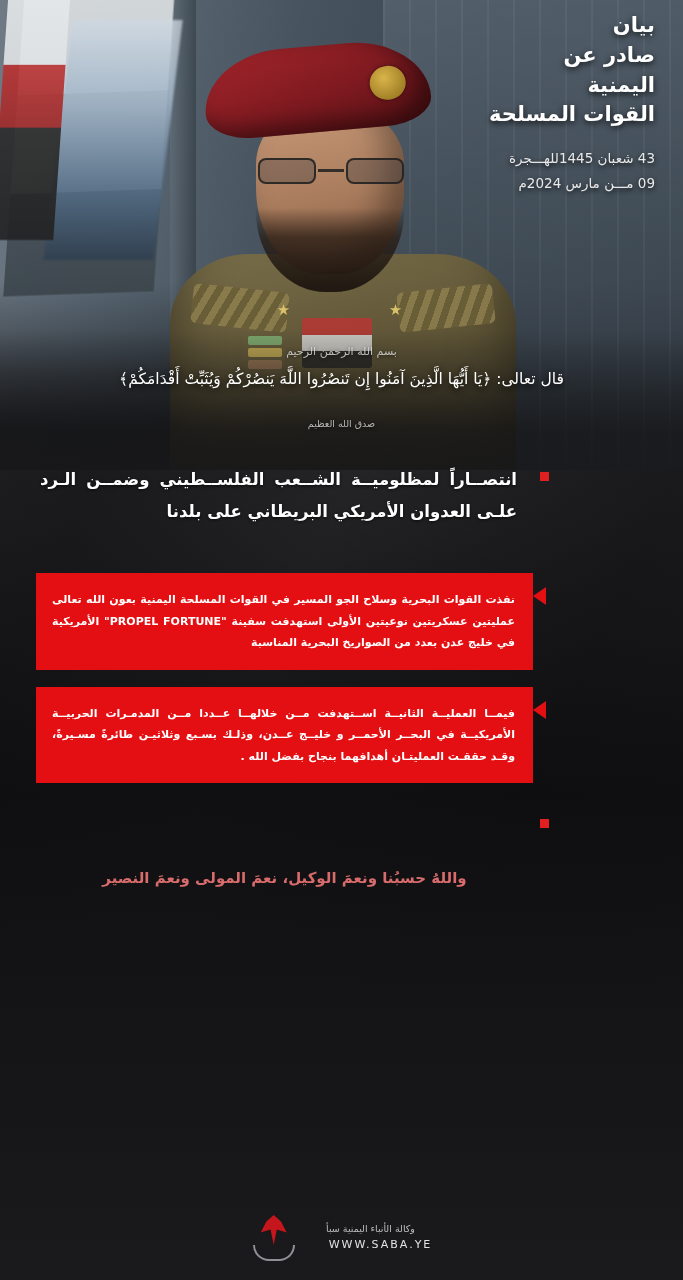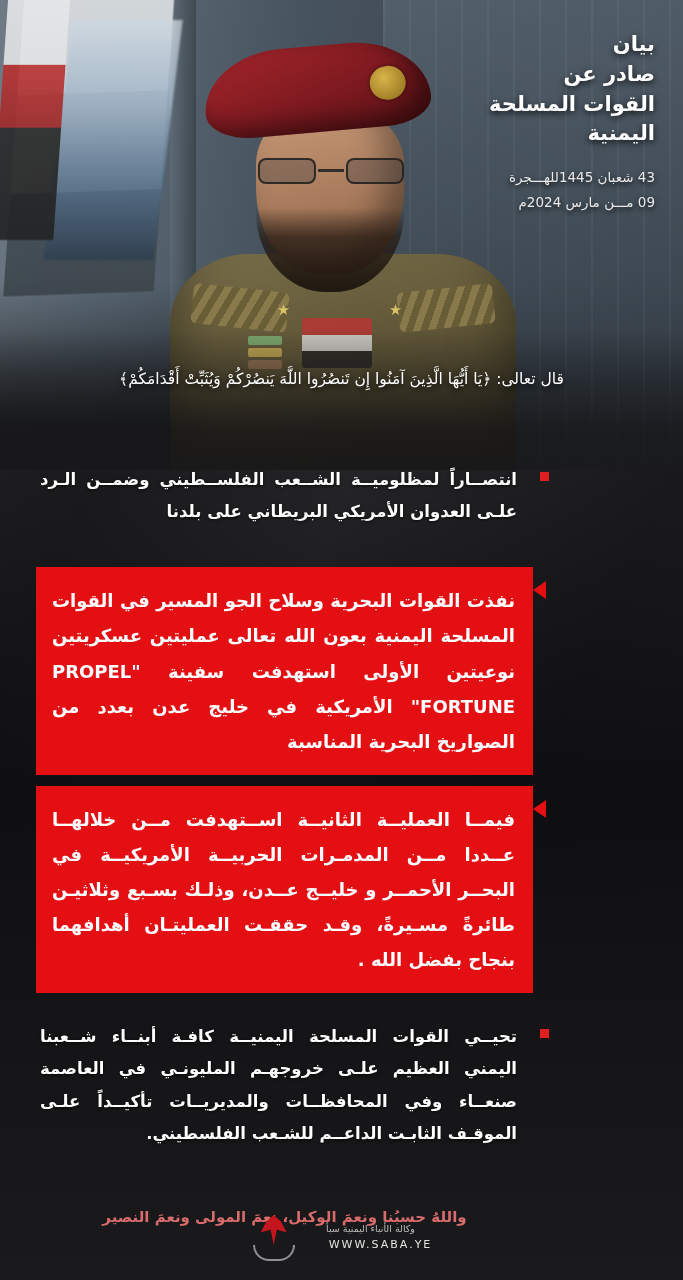--- a/index.html
+++ b/index.html
@@ -117,21 +117,21 @@
     opacity:0.8; border-radius:3px; }
   .ribbon { position:absolute; width:34px; height:9px; border-radius:2px; }
 
   .photo-fade {
     position:absolute; left:0; top:330px; width:683px; height:180px;
     background:linear-gradient(180deg, rgba(20,20,22,0) 0%, rgba(20,20,22,0.75) 55%, #1a1a1c 100%);
   }
 
   
   .header {
-    position:absolute; right:28px; top:30px; text-align:right; z-index:5;
+    position:absolute; right:28px; top:11px; text-align:right; z-index:5;
   }
   .header h1 {
     color:#ffffff; font-size:21px; line-height:1.42; font-weight:bold;
     text-shadow:0 2px 6px rgba(0,0,0,0.8);
   }
   .dates {
     margin-top:16px; color:#e9e9e9; font-size:13.5px; line-height:1.8;
     text-shadow:0 2px 5px rgba(0,0,0,0.85);
   }
   .dates div { letter-spacing:0.3px; }
@@ -164,24 +164,24 @@
     color:#ffffff; font-size:16.5px; line-height:1.95; font-weight:bold;
     text-align:justify;
     text-shadow:0 1px 3px rgba(0,0,0,0.7);
   }
   .bullet {
     position:absolute; right:-16px; top:22px;
     width:9px; height:9px; background:#e02020;
   }
   .highlight {
     position:relative;
-    margin:11px 46px 0 36px;
+    margin:17px 46px 0 36px;
     background:#e40f13;
     padding:16px 18px 16px 16px;
-    color:#ffffff; font-size:18px; line-height:1.95; font-weight:bold;
+    color:#ffffff; font-size:11px; line-height:1.95; font-weight:bold;
     text-align:justify;
   }
   .highlight .arrow {
     position:absolute; right:-13px; top:14px;
     width:0; height:0;
     border-top:9px solid transparent;
     border-bottom:9px solid transparent;
     border-right:13px solid #e40f13;
   }
   .spacer-sm { height:14px; }
@@ -243,30 +243,32 @@
       <div class="beret"></div>
     </div>
 
     <div class="photo-fade"></div>
   </div>
 
   <div class="header">
     <h1>
       <div>بيان</div>
       <div>صادر عن</div>
+      <div>اليمنية</div>
       <div>القوات المسلحة</div>
-      <div>اليمنية</div>
     </h1>
     <div class="dates">
       <div>43 شعبان 1445للهـــجرة</div>
       <div>09 مـــن مارس 2024م</div>
     </div>
   </div>
 
+  <div class="bismillah">بسم الله الرحمن الرحيم</div>
   <div class="verse">قال تعالى: ﴿يَا أَيُّهَا الَّذِينَ آمَنُوا إِن تَنصُرُوا اللَّهَ يَنصُرْكُمْ وَيُثَبِّتْ أَقْدَامَكُمْ﴾</div>
+  <div class="verse-src">صدق الله العظيم</div>
 
   <div class="body">
 
     <div class="para">
       <span class="bullet"></span>
       <span>انتصــاراً لمظلوميــة الشــعب الفلســطيني وضمــن الـرد علـى العدوان الأمريكي البريطاني على بلدنا</span>
     </div>
 
     <div class="spacer-sm"></div>
 
@@ -277,21 +279,20 @@
 
     <div class="highlight">
       <span class="arrow"></span>
       <span>فيمــا العمليــة الثانيــة اســتهدفت مــن خلالهــا عــددا مــن المدمـرات الحربيــة الأمريكيــة في البحــر الأحمــر و خليــج عــدن، وذلـك بسـبع وثلاثيـن طائرةً مسـيرةً، وقـد حققـت العمليتـان أهدافهما بنجاح بفضل الله .</span>
     </div>
 
     <div class="spacer-sm"></div>
 
     <div class="para">
       <span class="bullet"></span>
-      <span>تحيــي القوات المسلحة اليمنيــة كافـة أبنــاء شــعبنا اليمني العظيم علـى خروجهـم المليونـي في العاصمة صنعــاء وفي المحافظــات والمديريــات تأكيــداً علـى الموقـف الثابـت الداعــم للشـعب الفلسطيني.</span>
     </div>
 
     <div class="spacer-sm"></div>
 
 
     <div class="dua">واللهُ حسبُنا ونعمَ الوكيل، نعمَ المولى ونعمَ النصير</div>
   </div>
 
   <div class="footer">
     <div class="footer-txt">

